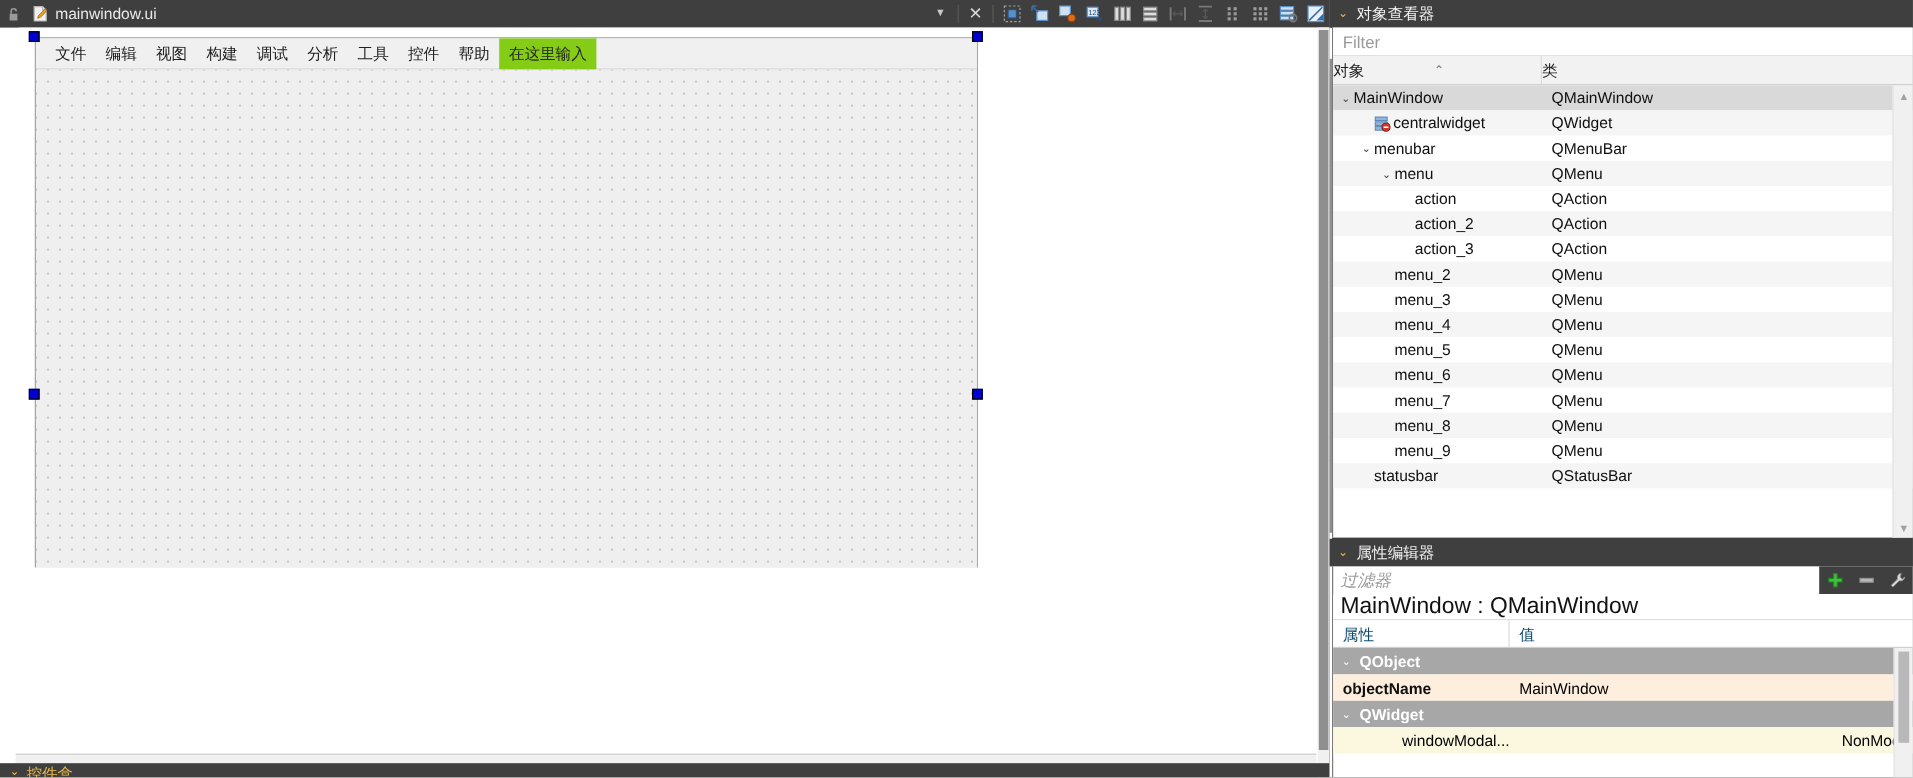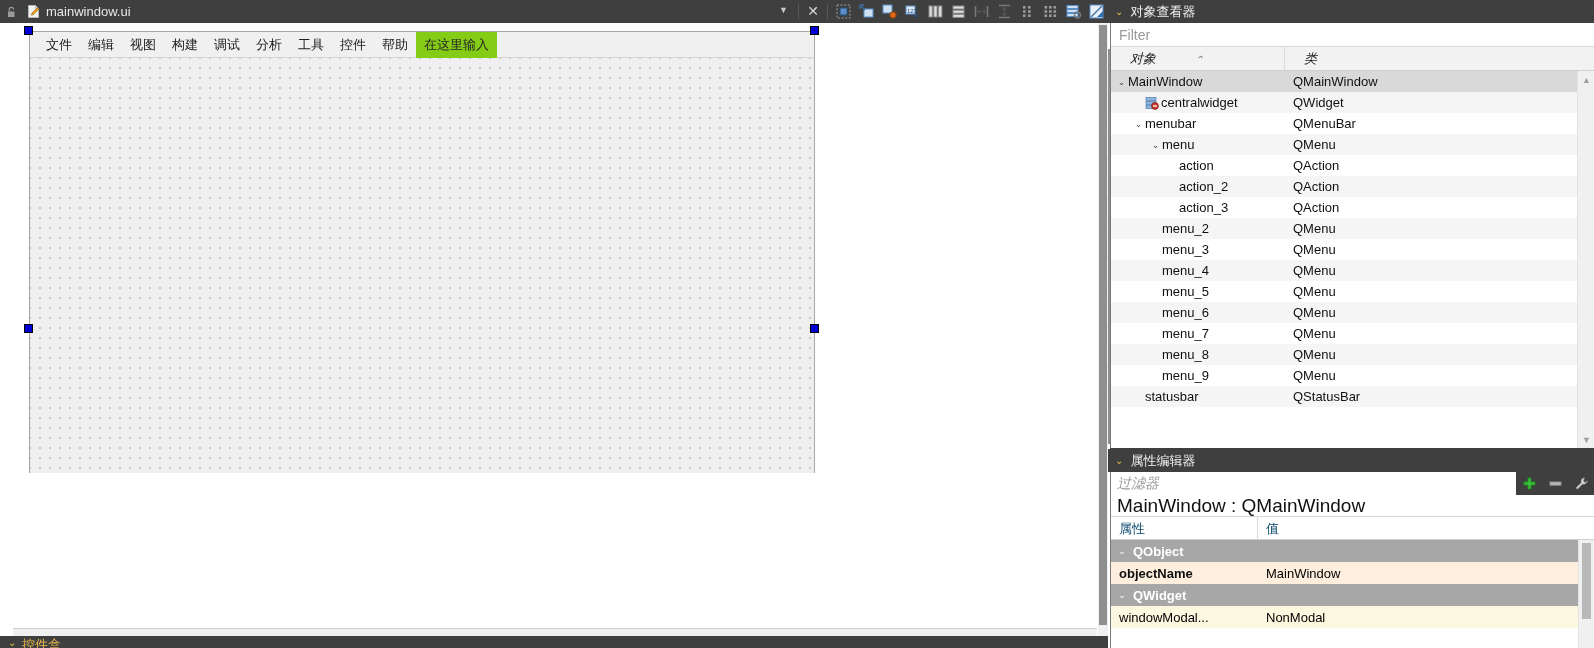--- a/index.html
+++ b/index.html
@@ -196,23 +196,22 @@
   }
   .tree-head {
     display: flex; height: 24px;
     background: #f2f2f2;
     border-bottom: 1px solid #cfcfcf;
     position: relative;
   }
   .tree-head .th {
     font-size: 13px; color: #1c1c1c;
     line-height: 24px;
-    padding-left: 19px;
+    padding-left: 0;
     position: relative;
-    font-style: italic;
   }
   .tree-head .th.obj { width: 174px; border-right: 1px solid #dcdcdc; }
   .tree-head .th.cls { flex: 1 1 auto; }
   .sort-arrow {
     position: absolute; left: 84px; top: 1px;
     color: #777; font-size: 10px;
   }
   #oi-rows {
     position: relative;
     width: 100%;
@@ -297,21 +296,21 @@
   .prow { display: flex; height: 22px; align-items: center; font-size: 13px; }
   .prow .k { width: 147px; padding-left: 8px; white-space: nowrap; overflow: hidden; }
   .prow .v { flex: 1 1 auto; padding-left: 8px; white-space: nowrap; overflow: hidden; }
   .prow.group {
     background: #a7a7a7; color: #ffffff; font-weight: bold;
   }
   .prow.group .k { padding-left: 0; display: flex; align-items: center; }
   .prow.group .gchev { width: 22px; text-align: center; font-size: 9px; font-weight: normal; }
   .prow.r-name { background: #fdeedd; }
   .prow.r-name .k { font-weight: bold; color: #101010; }
-  .prow.r-modal { background: #fcf8e0; }
+  .prow.r-modal { background: #fcf8e0; text-align: right; }
   .pe-scroll {
     position: absolute; right: 0; top: 68px;
     width: 16px; height: 108px;
     background: #f0f0f0;
     border-left: 1px solid #e4e4e4;
   }
   .pe-scroll .thumb {
     position: absolute; left: 3px; top: 3px;
     width: 9px; height: 76px; background: #b8b8b8;
   }

